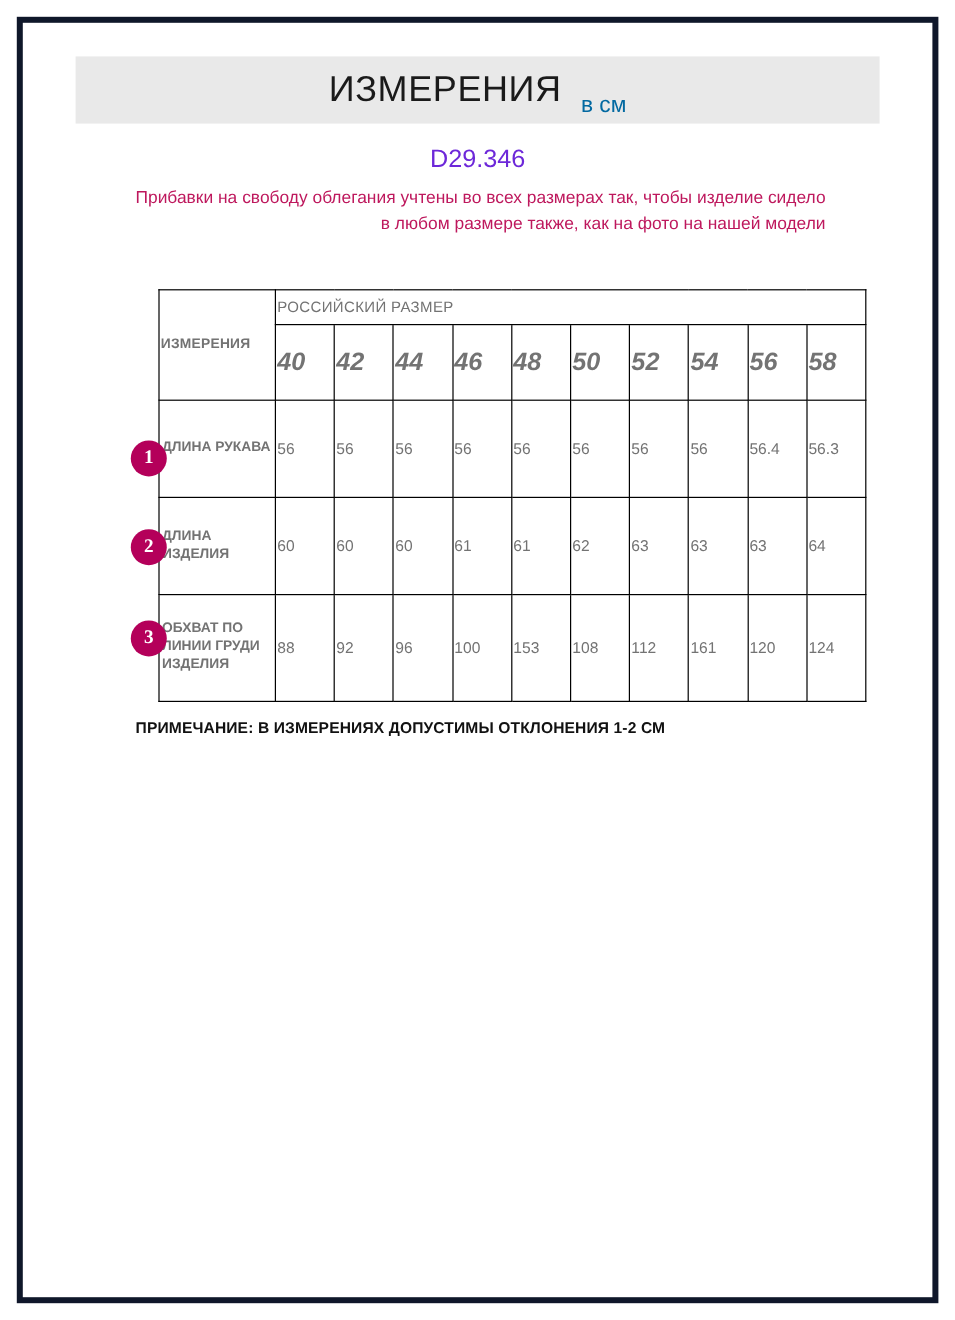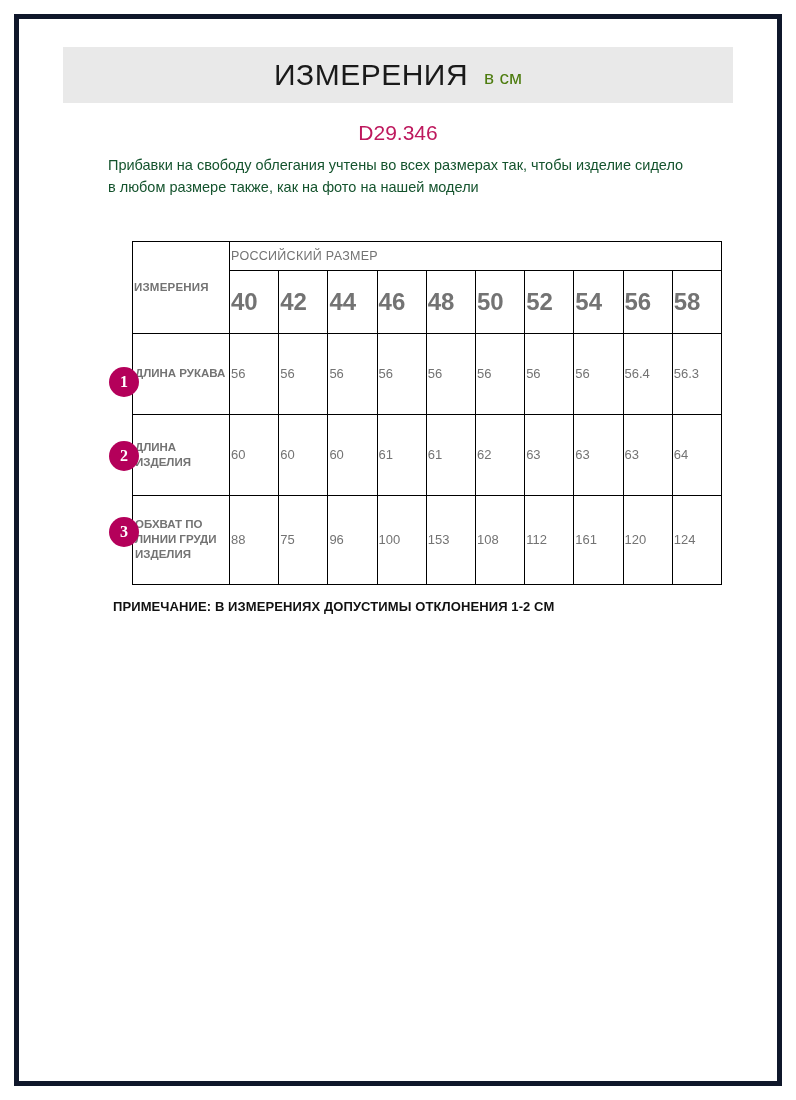--- a/index.html
+++ b/index.html
@@ -50,39 +50,39 @@
     font-weight: 400;
   }
   .title-part2 {
     font-size: 30px;
     letter-spacing: 0.5px;
     color: #111111;
     font-weight: 700;
   }
   .title-unit {
     font-size: 19px;
-    color: #4d7c0f;
+    color: #0369a1;
     font-weight: 400;
     align-self: flex-end;
-    padding-bottom: 14px;
+    padding-bottom: 4px;
   }
 
   
   .article-code {
     text-align: center;
     font-size: 21px;
-    color: #be185d;
+    color: #6d28d9;
     margin-top: 18px;
     font-weight: 400;
   }
   .intro {
-    text-align: left;
+    text-align: right;
     font-size: 14.5px;
     line-height: 1.5;
-    color: #14532d;
+    color: #be185d;
     margin: 10px auto 0 auto;
     max-width: 580px;
   }
 
   
   .table-wrap {
     margin-top: 42px;
     position: relative;
     padding-left: 58px;
   }
@@ -108,23 +108,24 @@
     font-weight: 400;
     letter-spacing: 0.3px;
   }
   .head-label {
     font-size: 11.5px;
     font-weight: 700;
     letter-spacing: 0.2px;
     line-height: 1.25;
   }
   .head-size {
-    font-size: 24px;
+    font-size: 21px;
     font-weight: 700;
     height: 60px;
+    font-style: italic;
   }
   .row-label {
     font-size: 11.5px;
     font-weight: 700;
     line-height: 1.3;
     padding: 4px 2px;
   }
   .row-value {
     font-size: 13px;
     font-weight: 400;
@@ -240,21 +241,21 @@
               <td class="row-value">61</td>
               <td class="row-value">62</td>
               <td class="row-value">63</td>
               <td class="row-value">63</td>
               <td class="row-value">63</td>
               <td class="row-value">64</td>
             </tr>
             <tr class="r3">
               <td class="row-label">ОБХВАТ ПО ЛИНИИ ГРУДИ ИЗДЕЛИЯ</td>
               <td class="row-value">88</td>
-              <td class="row-value">75</td>
+              <td class="row-value">92</td>
               <td class="row-value">96</td>
               <td class="row-value">100</td>
               <td class="row-value">153</td>
               <td class="row-value">108</td>
               <td class="row-value">112</td>
               <td class="row-value">161</td>
               <td class="row-value">120</td>
               <td class="row-value">124</td>
             </tr>
           </tbody>

